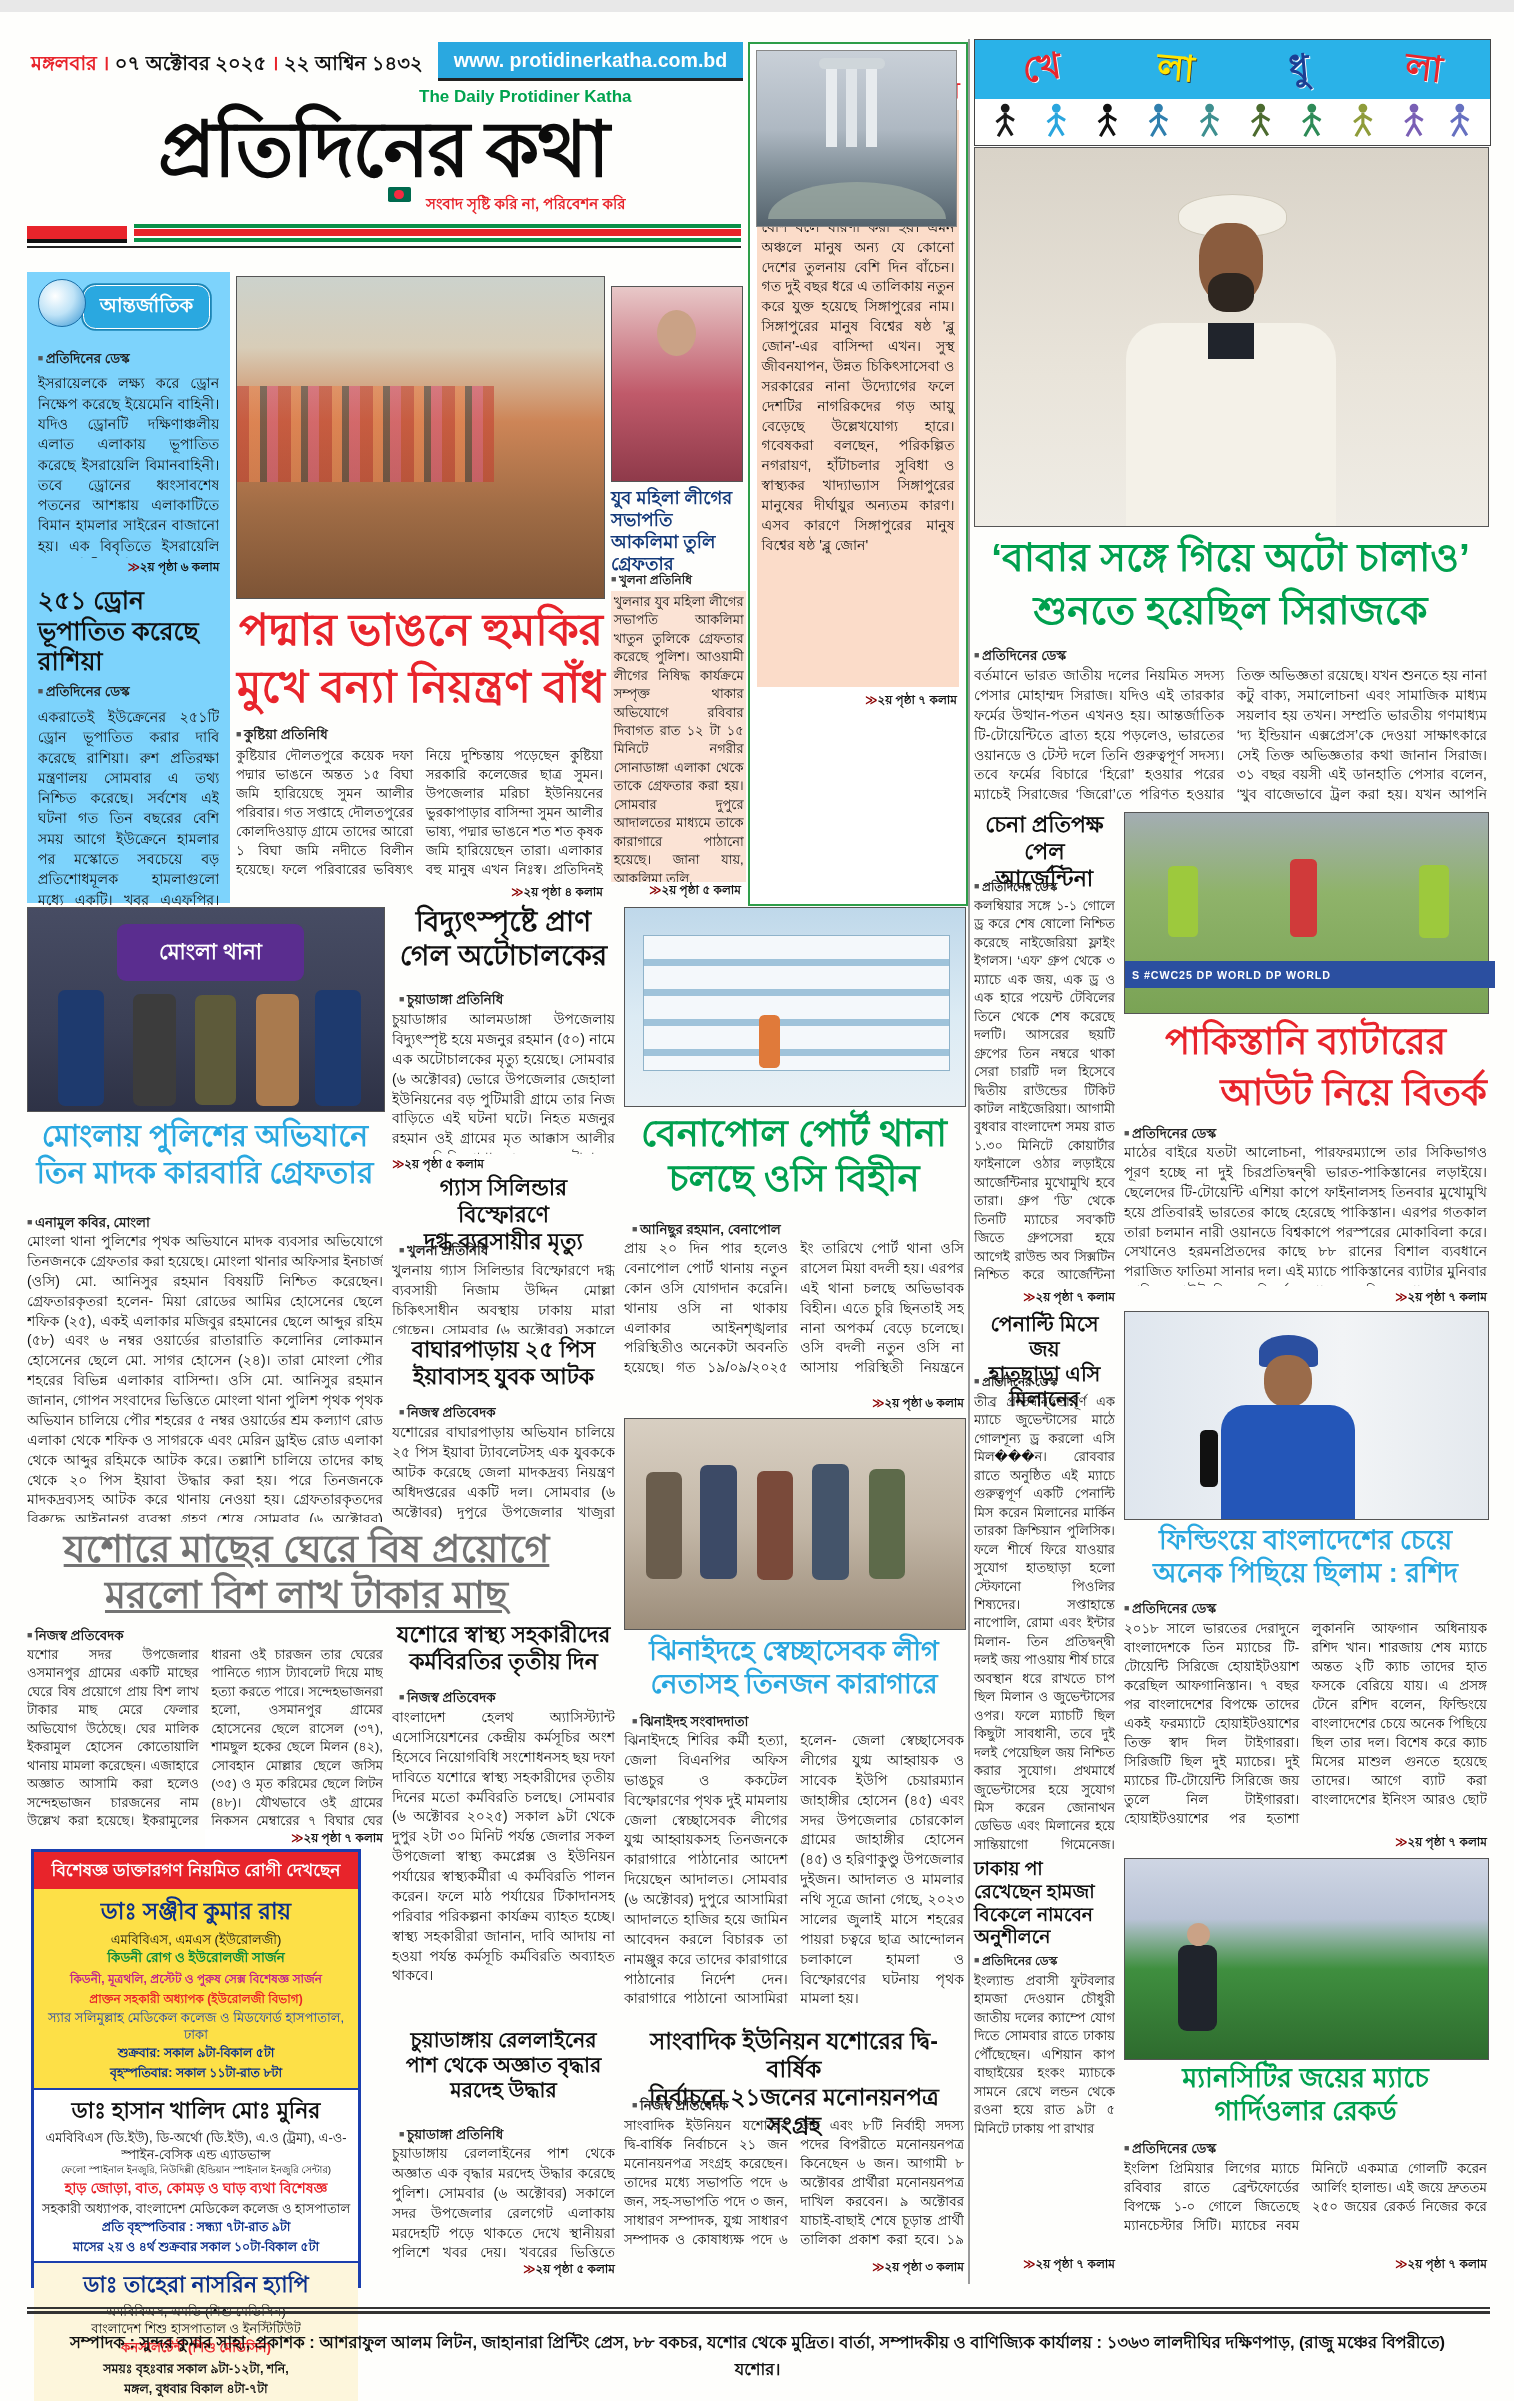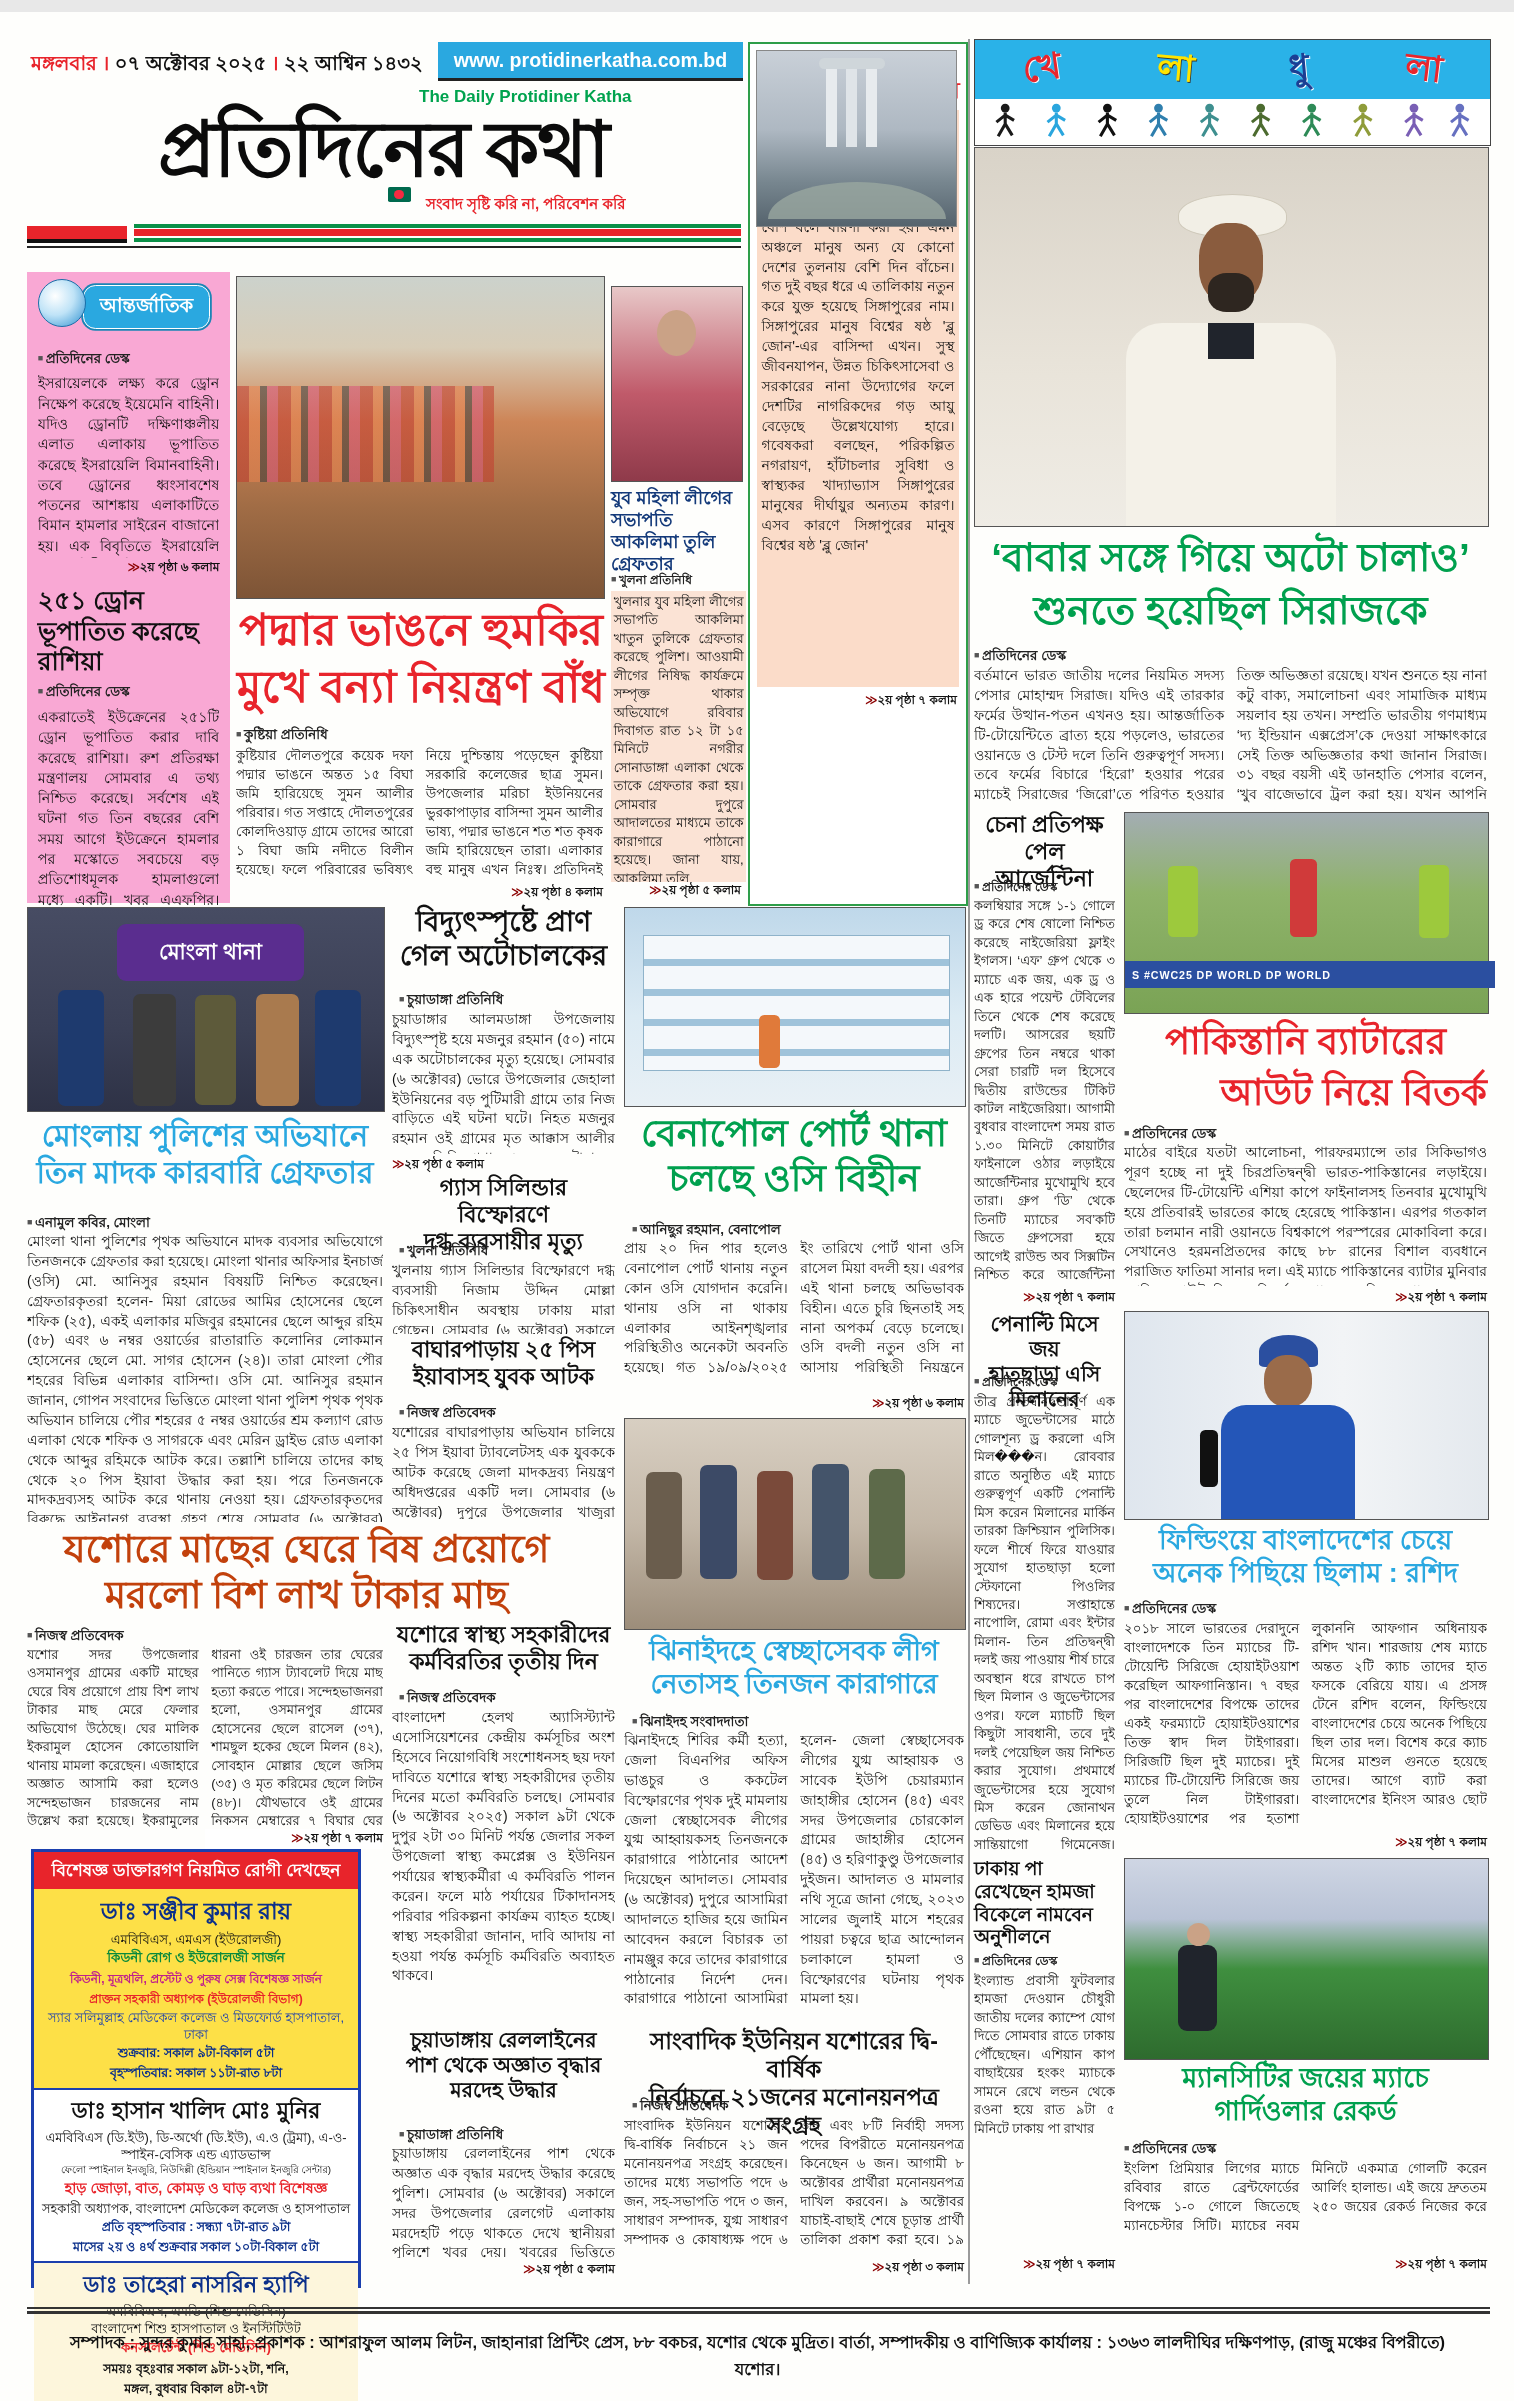--- a/index.html
+++ b/index.html
@@ -8,21 +8,21 @@
   .abs{position:absolute;}
   .just{text-align:justify;}
   .clip{overflow:hidden;}
   .byline{font-weight:bold;font-size:13.4px;color:#222;margin-bottom:2.7px;}
   .byline::before{content:"■ ";font-size:9px;color:#555;vertical-align:1.8px;}
   .cont{font-weight:bold;font-size:12px;text-align:right;color:#111;}
   .arrow{color:#8b0000;font-weight:bold;letter-spacing:-1.8px;}
   .body{font-size:14px;line-height:1.42;}
   .cols2{column-count:2;column-gap:12.5px;}
   .hl{font-weight:800;line-height:1.22;}
-  .red{color:#e8242b;} .green{color:#00a04e;} .blue{color:#2aa8e0;} .navy{color:#c2410c;}
+  .red{color:#e8242b;} .green{color:#00a04e;} .blue{color:#2aa8e0;} .navy{color:#737373;text-decoration:underline;}
   .center{text-align:center;}
   .ph{position:absolute;border:0.9px solid #555;}
   .pillbadge{display:inline-block;background:#2aa8e0;color:#fff;font-weight:bold;
              font-size:19.6px;padding:5.3px 16px;border-radius:12.5px;border:1.8px solid #fff;
              box-shadow:0 0 0 1.8px #1b85b5;}
   .docname{font-weight:800;}
   .small{font-size:13px;line-height:1.3;}
 </style>
 </head>
 <body>
@@ -52,21 +52,21 @@
   </div>
 
   <div class="abs" style="left:426px;top:180px;width:232px;font-size:15px;font-weight:bold;color:#e8242b;">সংবাদ সৃষ্টি করি না, পরিবেশন করি</div>
 
   <div class="abs" style="left:27px;top:214px;width:100px;height:13.4px;background:#e8242b;border-bottom:4.5px solid #111;"></div>
   <div class="abs" style="left:134px;top:212px;width:607px;height:3.6px;background:#0a9148;"></div>
   <div class="abs" style="left:134px;top:217px;width:607px;height:7.1px;background:#e8242b;"></div>
   <div class="abs" style="left:134px;top:226px;width:607px;height:3.6px;background:#0a9148;"></div>
   <div class="abs" style="left:27px;top:234px;width:714px;height:1.8px;background:#222;"></div>
 
-  <div class="abs" style="left:27px;top:260px;width:203px;height:631px;background:#f9a8d4;padding:0;">
+  <div class="abs" style="left:27px;top:260px;width:203px;height:631px;background:#7dd3fc;padding:0;">
     <div style="text-align:center;margin-top:12.5px;position:relative;">
       <span style="position:absolute;left:10.7px;top:-5.3px;width:46px;height:46px;border-radius:50%;
             background:radial-gradient(circle at 35% 35%,#ffffff 0%,#bfe3f7 45%,#2a8fd0 100%);border:1.8px solid #1b6fa8;"></span>
       <span class="pillbadge" style="margin-left:36px;">আন্তর্জাতিক</span>
     </div>
     <div style="padding:14.3px 10.7px 0 10.7px;">
       <div class="byline" style="margin-top:5.3px;">প্রতিদিনের ডেস্ক</div>
       <div class="body just clip" style="height:185px;font-size:14.3px;">ইসরায়েলকে লক্ষ্য করে ড্রোন নিক্ষেপ করেছে ইয়েমেনি বাহিনী। যদিও ড্রোনটি দক্ষিণাঞ্চলীয় এলাত এলাকায় ভূপাতিত করেছে ইসরায়েলি বিমানবাহিনী। তবে ড্রোনের ধ্বংসাবশেষ পতনের আশঙ্কায় এলাকাটিতে বিমান হামলার সাইরেন বাজানো হয়। এক বিবৃতিতে ইসরায়েলি সেনাবাহিনী জানিয়েছে,</div>
       <div class="cont"><span class="arrow">≫ </span><span>২য় পৃষ্ঠা ৬ কলাম</span></div>
       <div class="hl" style="font-size:25px;margin-top:7.1px;">২৫১ ড্রোন ভূপাতিত করেছে রাশিয়া</div>

